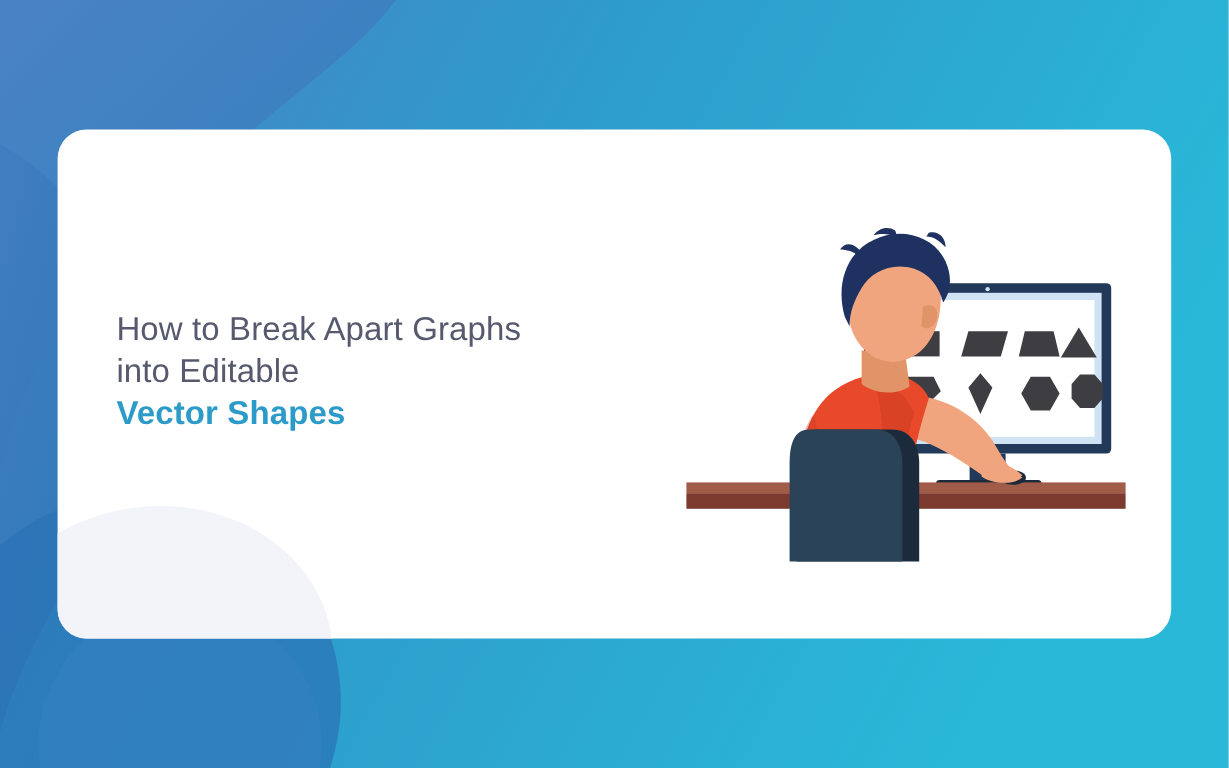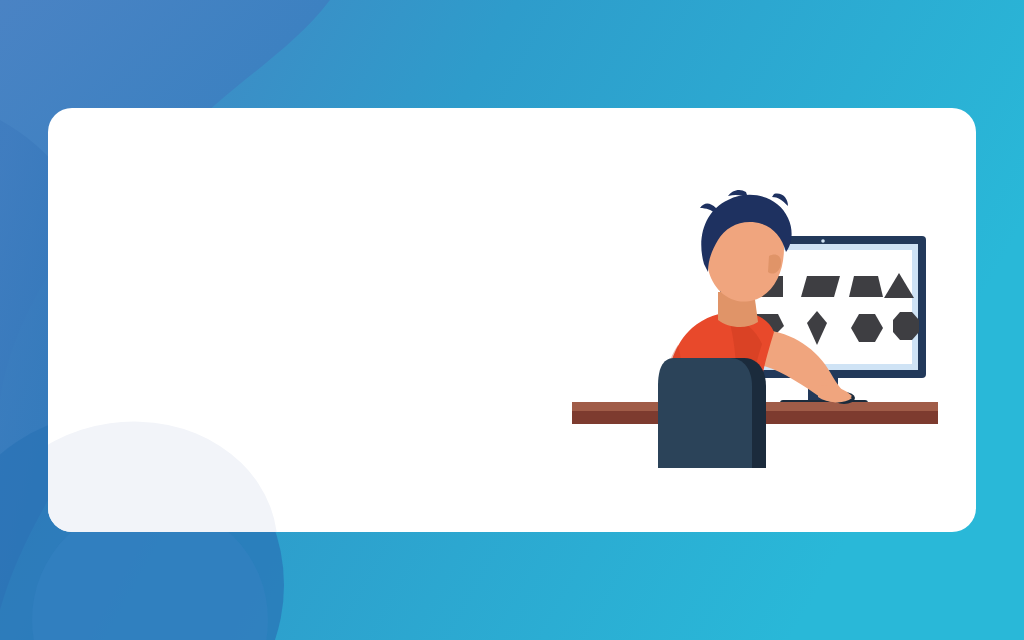--- a/index.html
+++ b/index.html
@@ -101,20 +101,25 @@
     <path d="M0,120 C55,150 95,205 108,270 C122,340 104,410 66,470
              C40,512 14,560 0,610 Z" fill="url(#blobGradB)" opacity="0.85"></path>
 
     <circle cx="112" cy="585" r="172" fill="#2a73b5" opacity="0.72"></circle>
     <circle cx="150" cy="620" r="118" fill="#3a84c4" opacity="0.38"></circle>
   </svg>
 
   <div class="card">
     <div class="card-blob"></div>
 
+    <div class="headline">
+      <div class="line">How to Break Apart Graphs</div>
+      <div class="line">into Editable</div>
+      <div class="accent">Vector Shapes</div>
+    </div>
 
     <svg class="illustration" viewBox="0 0 400 330" width="400" height="330">
 
       <g>
         <rect x="152" y="56" width="206" height="142" rx="4" fill="#22395a"></rect>
         <rect x="160" y="64" width="190" height="126" fill="#cfe3f5"></rect>
         <rect x="166" y="70" width="178" height="114" fill="#ffffff"></rect>
         <circle cx="255" cy="61" r="1.8" fill="#cfe3f5"></circle>
         <circle cx="255" cy="193" r="2" fill="#5b7fae"></circle>
         <rect x="240" y="198" width="30" height="24" fill="#22395a"></rect>

